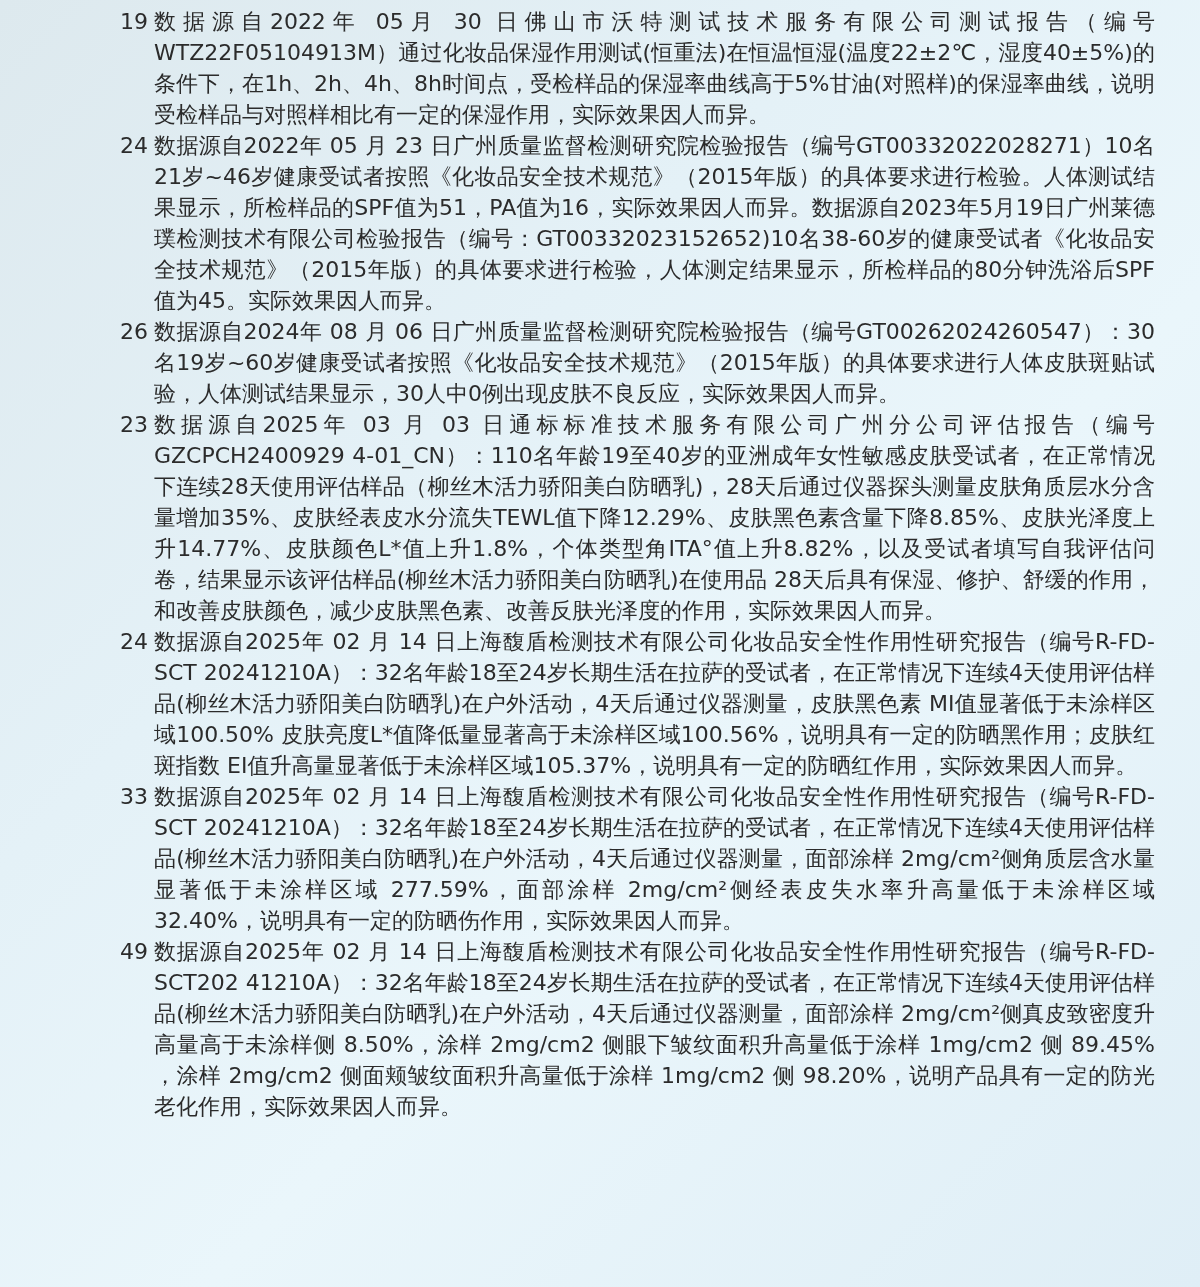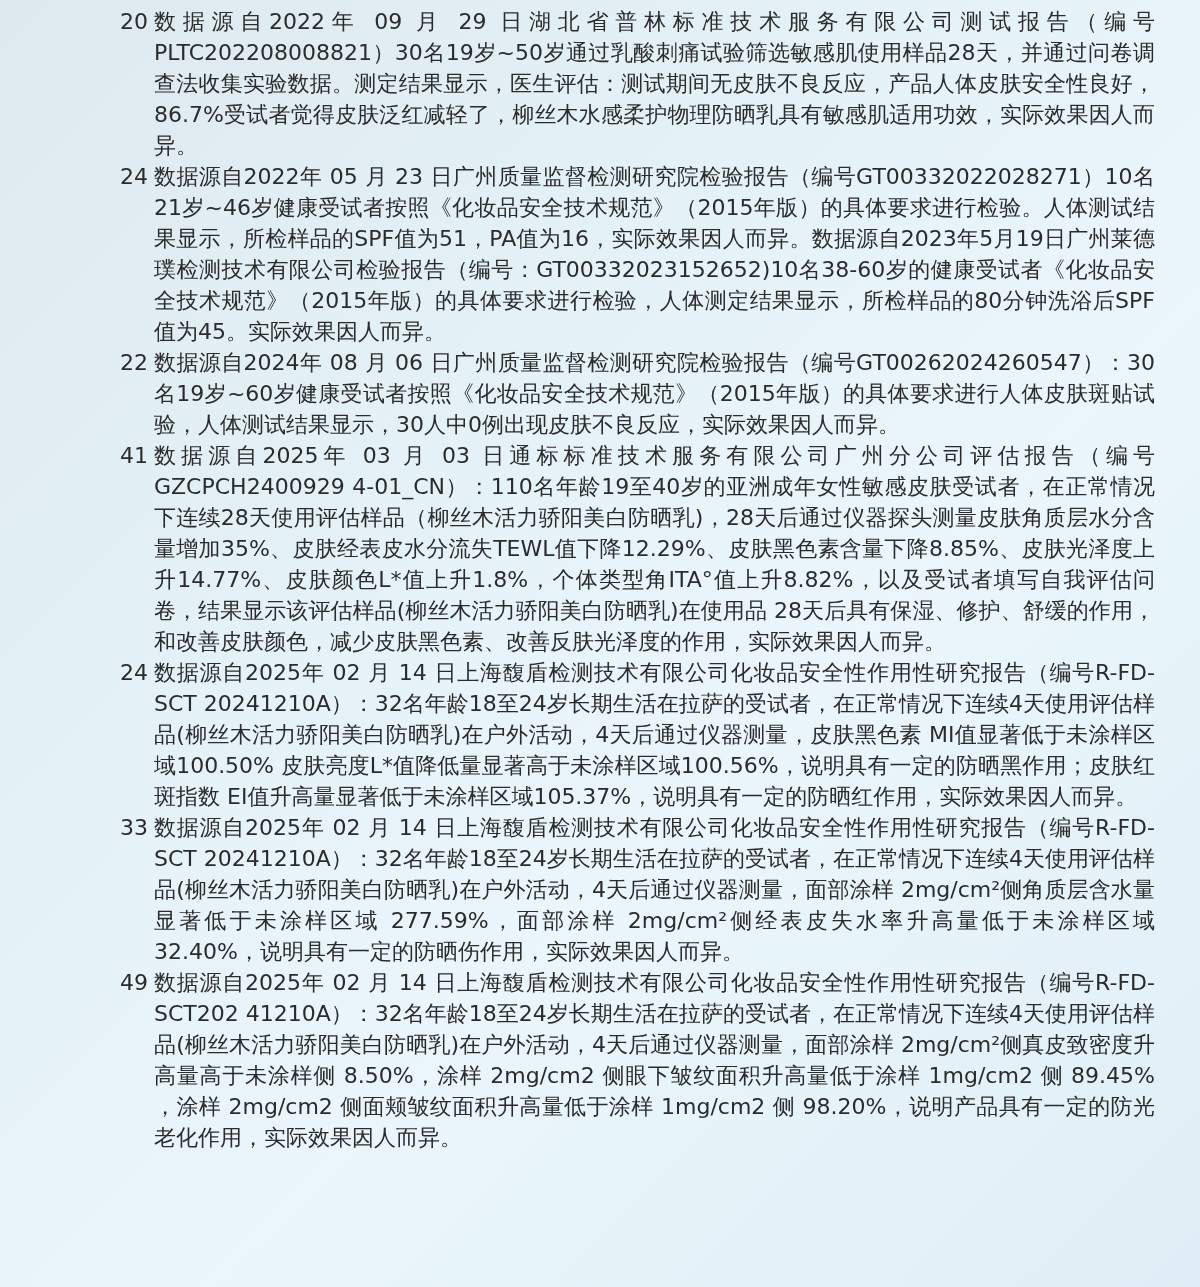--- a/index.html
+++ b/index.html
@@ -37,38 +37,38 @@
     flex: 1 1 auto;
     text-align: justify;
     overflow-wrap: break-word;
   }
 </style>
 </head>
 <body>
 
 <div class="doc">
 
+  <div class="item">
+    <span class="num">19</span>
+    <div class="txt">数据源自2022年 05月 30 日佛山市沃特测试技术服务有限公司测试报告（编号WTZ22F05104913M）通过化妆品保湿作用测试(恒重法)在恒温恒湿(温度22±2℃，湿度40±5%)的条件下，在1h、2h、4h、8h时间点，受检样品的保湿率曲线高于5%甘油(对照样)的保湿率曲线，说明受检样品与对照样相比有一定的保湿作用，实际效果因人而异。</div>
+  </div>
 
-  <div class="item">
-    <span class="num">20</span>
-    <div class="txt">数据源自2022年 09 月 29 日湖北省普林标准技术服务有限公司测试报告（编号PLTC202208008821）30名19岁~50岁通过乳酸刺痛试验筛选敏感肌使用样品28天，并通过问卷调查法收集实验数据。测定结果显示，医生评估：测试期间无皮肤不良反应，产品人体皮肤安全性良好，86.7%受试者觉得皮肤泛红减轻了，柳丝木水感柔护物理防晒乳具有敏感肌适用功效，实际效果因人而异。</div>
-  </div>
 
   <div class="item">
     <span class="num">24</span>
     <div class="txt">数据源自2022年 05 月 23 日广州质量监督检测研究院检验报告（编号GT00332022028271）10名21岁~46岁健康受试者按照《化妆品安全技术规范》（2015年版）的具体要求进行检验。人体测试结果显示，所检样品的SPF值为51，PA值为16，实际效果因人而异。数据源自2023年5月19日广州莱德璞检测技术有限公司检验报告（编号：GT00332023152652)10名38-60岁的健康受试者《化妆品安全技术规范》（2015年版）的具体要求进行检验，人体测定结果显示，所检样品的80分钟洗浴后SPF值为45。实际效果因人而异。</div>
   </div>
 
   <div class="item">
-    <span class="num">22</span>
+    <span class="num">26</span>
     <div class="txt">数据源自2024年 08 月 06 日广州质量监督检测研究院检验报告（编号GT00262024260547）：30名19岁~60岁健康受试者按照《化妆品安全技术规范》（2015年版）的具体要求进行人体皮肤斑贴试验，人体测试结果显示，30人中0例出现皮肤不良反应，实际效果因人而异。</div>
   </div>
 
   <div class="item">
-    <span class="num">41</span>
+    <span class="num">23</span>
     <div class="txt">数据源自2025年 03 月 03 日通标标准技术服务有限公司广州分公司评估报告（编号GZCPCH2400929 4-01_CN）：110名年龄19至40岁的亚洲成年女性敏感皮肤受试者，在正常情况下连续28天使用评估样品（柳丝木活力骄阳美白防晒乳)，28天后通过仪器探头测量皮肤角质层水分含量增加35%、皮肤经表皮水分流失TEWL值下降12.29%、皮肤黑色素含量下降8.85%、皮肤光泽度上升14.77%、皮肤颜色L*值上升1.8%，个体类型角ITA°值上升8.82%，以及受试者填写自我评估问卷，结果显示该评估样品(柳丝木活力骄阳美白防晒乳)在使用品 28天后具有保湿、修护、舒缓的作用，和改善皮肤颜色，减少皮肤黑色素、改善反肤光泽度的作用，实际效果因人而异。</div>
   </div>
 
   <div class="item">
     <span class="num">24</span>
     <div class="txt">数据源自2025年 02 月 14 日上海馥盾检测技术有限公司化妆品安全性作用性研究报告（编号R-FD-SCT 20241210A）：32名年龄18至24岁长期生活在拉萨的受试者，在正常情况下连续4天使用评估样品(柳丝木活力骄阳美白防晒乳)在户外活动，4天后通过仪器测量，皮肤黑色素 MI值显著低于未涂样区域100.50% 皮肤亮度L*值降低量显著高于未涂样区域100.56%，说明具有一定的防晒黑作用；皮肤红斑指数 EI值升高量显著低于未涂样区域105.37%，说明具有一定的防晒红作用，实际效果因人而异。</div>
   </div>
 
   <div class="item">
     <span class="num">33</span>

